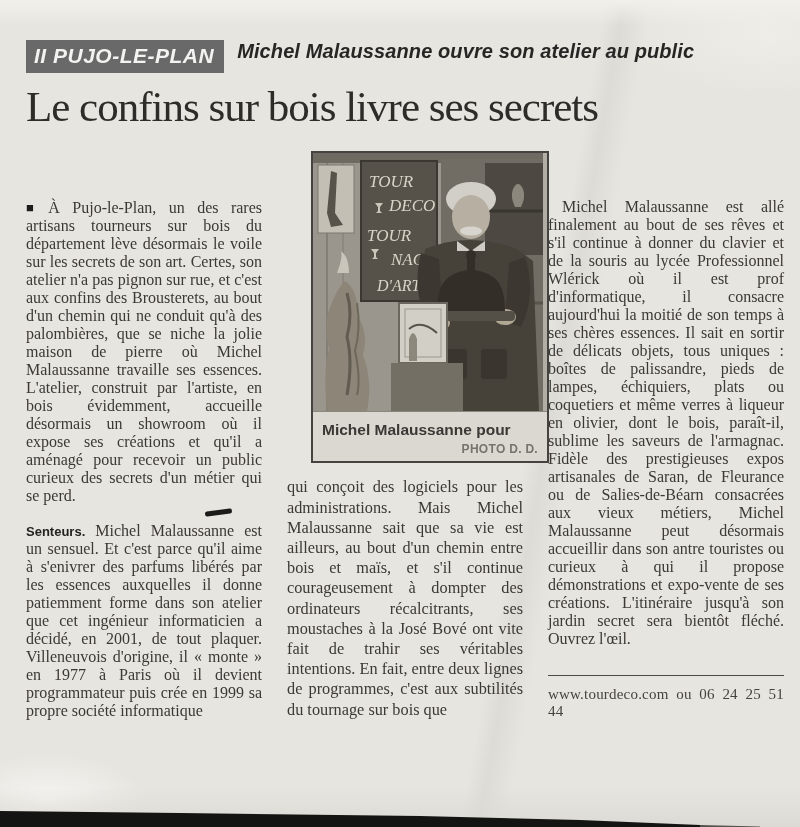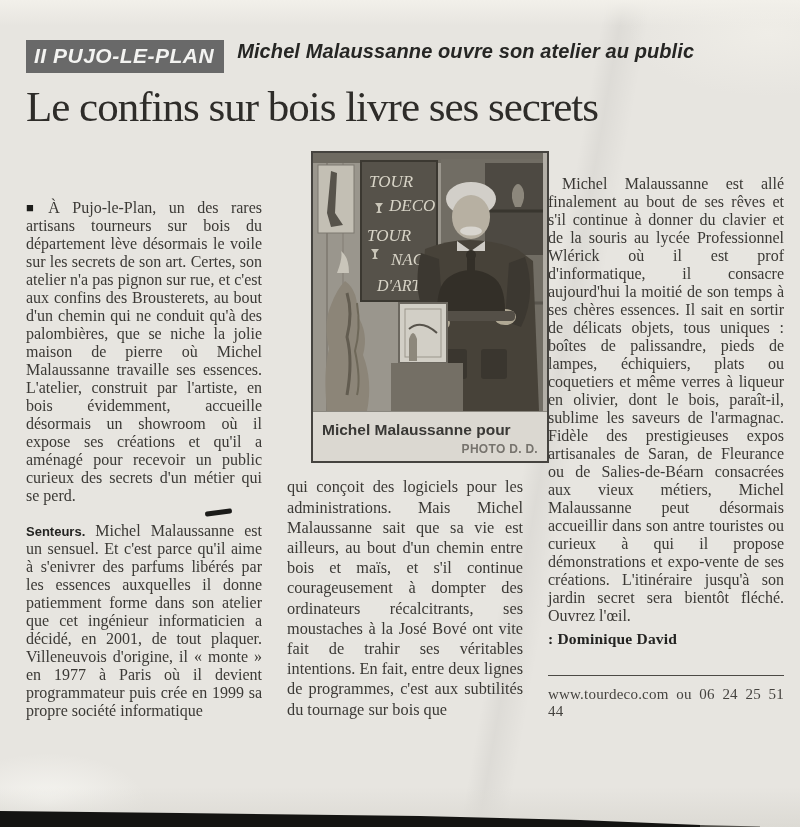--- a/index.html
+++ b/index.html
@@ -151,21 +151,20 @@
           <div class="credit">PHOTO D. D.</div>
         </div>
       </div>
       <div class="bodytext mid-text">
         <p>qui conçoit des logiciels pour les administrations. Mais Michel Malaussanne sait que sa vie est ailleurs, au bout d'un chemin entre bois et maïs, et s'il continue courageusement à dompter des ordinateurs récalcitrants, ses moustaches à la José Bové ont vite fait de trahir ses véritables intentions. En fait, entre deux lignes de programmes, c'est aux subtilités du tournage sur bois que</p>
       </div>
     </div>
 
     <div class="col col-right bodytext">
       <p class="indented">Michel Malaussanne est allé finalement au bout de ses rêves et s'il continue à donner du clavier et de la souris au lycée Professionnel Wlérick où il est prof d'informatique, il consacre aujourd'hui la moitié de son temps à ses chères essences. Il sait en sortir de délicats objets, tous uniques : boîtes de palissandre, pieds de lampes, échiquiers, plats ou coquetiers et même verres à liqueur en olivier, dont le bois, paraît-il, sublime les saveurs de l'armagnac. Fidèle des prestigieuses expos artisanales de Saran, de Fleurance ou de Salies-de-Béarn consacrées aux vieux métiers, Michel Malaussanne peut désormais accueillir dans son antre touristes ou curieux à qui il propose démonstrations et expo-vente de ses créations. L'itinéraire jusqu'à son jardin secret sera bientôt fléché. Ouvrez l'œil.</p>
-      <div class="byline">: Dominique David</div>
       <hr class="contact-rule">
       <div class="contact">www.tourdeco.com ou 06 24 25 51 44</div>
     </div>
 
   </div>
 
   <svg class="scan-edge" viewBox="0 0 800 24" xmlns="http://www.w3.org/2000/svg">
     <polygon points="0,8 180,10 420,13 580,17 700,22 710,24 0,24" fill="#141412"></polygon>
     <polygon points="700,22 760,23.5 760,24 700,24" fill="#55534e"></polygon>
   </svg>

